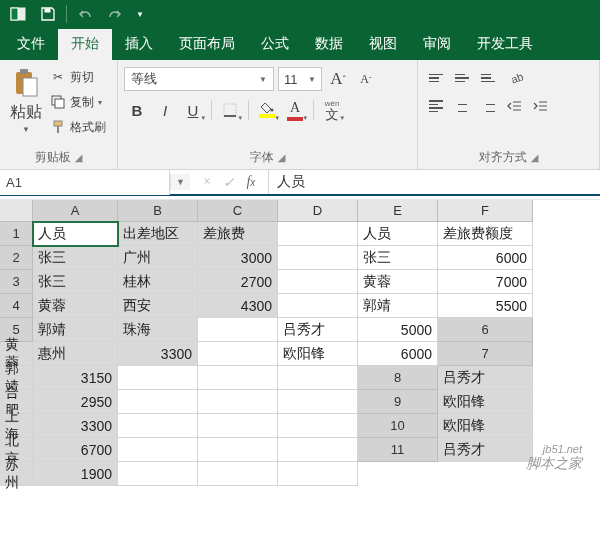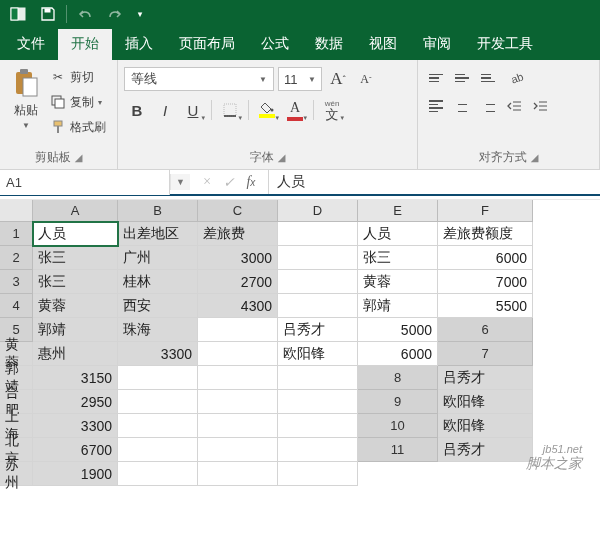--- a/index.html
+++ b/index.html
@@ -20,21 +20,21 @@
   
   .ribbon { background:#f1f1f1; height:110px; border-bottom:1px solid #d4d4d4; display:flex; }
   .group { border-right:1px solid #d4d4d4; display:flex; flex-direction:column; justify-content:space-between; padding:4px 6px 0; }
   .group-label { text-align:center; font-size:12px; color:#666; padding:2px 0 3px; display:flex; align-items:center; justify-content:center; gap:4px;}
   .grp-dlg { font-size:10px; color:#888; }
 
   
   .clip-body { display:flex; gap:4px; }
   .paste-big { display:flex; flex-direction:column; align-items:center; width:40px; gap:2px; padding-top:2px;}
   .paste-big .ic { width:30px; height:34px; display:flex; align-items:center; justify-content:center;}
-  .paste-big .lbl { font-size:12px; color:#444; }
+  .paste-big .lbl { font-size:16px; color:#444; }
   .paste-big .caret { font-size:8px; color:#666; }
   .clip-list { display:flex; flex-direction:column; gap:3px; padding-top:2px;}
   .clip-item { display:flex; align-items:center; gap:4px; font-size:12px; color:#444; height:22px;}
   .clip-item .ic { width:16px; height:16px; display:flex; align-items:center; justify-content:center;}
 
   
   .font-body { display:flex; flex-direction:column; gap:6px; padding-top:3px; }
   .font-row1 { display:flex; gap:4px; align-items:center; }
   .font-name { width:150px; height:24px; border:1px solid #c6c6c6; background:#fff; display:flex; align-items:center; justify-content:space-between; padding:0 6px; font-size:13px;}
   .font-size { width:44px; height:24px; border:1px solid #c6c6c6; background:#fff; display:flex; align-items:center; justify-content:space-between; padding:0 5px; font-size:13px;}

